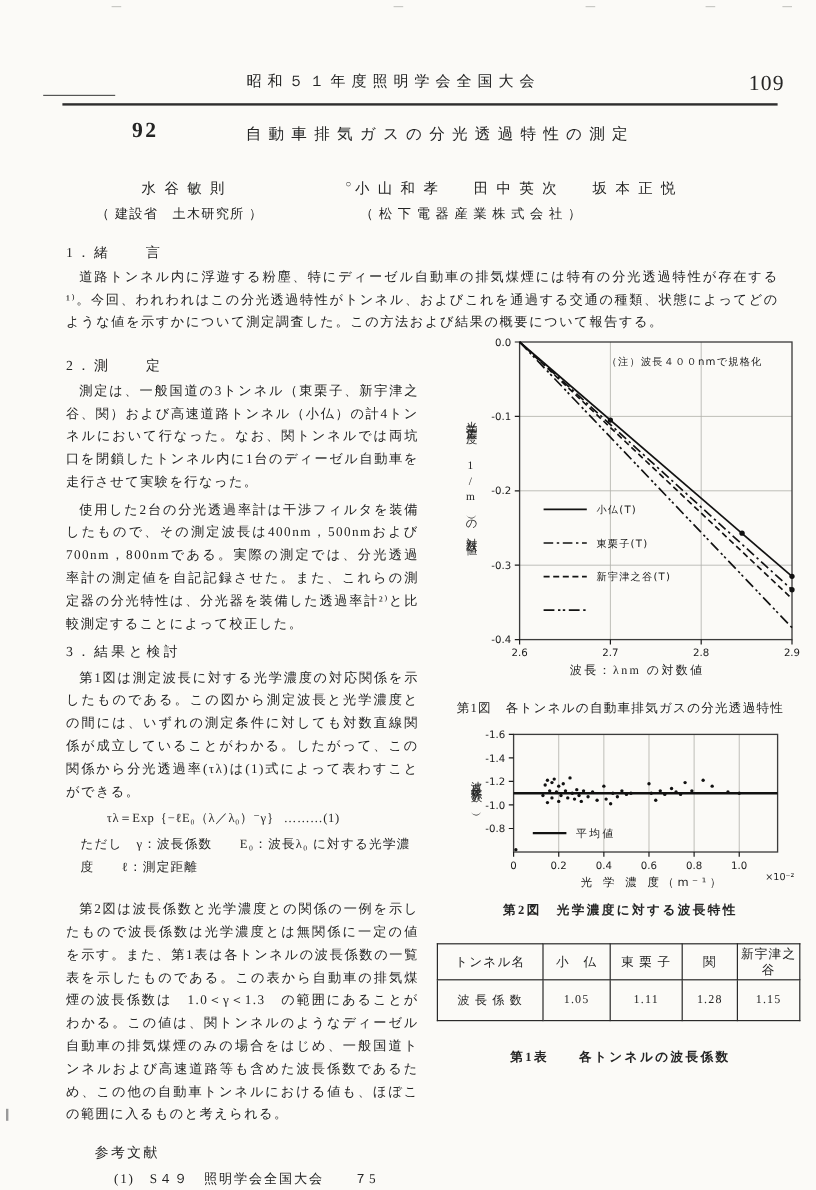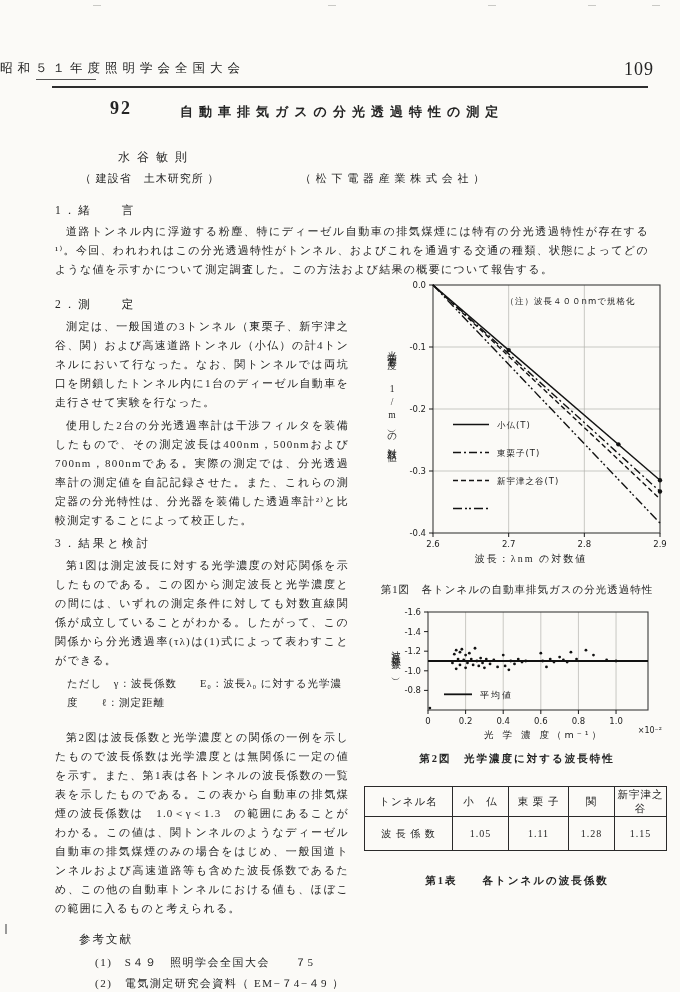--- a/index.html
+++ b/index.html
@@ -1,26 +1,26 @@
 <!DOCTYPE html>
 <html><head>
 <meta charset="utf-8">
 <style>
   *{margin:0;padding:0;box-sizing:border-box}
   html,body{background:#cfcfcf}
   #page{position:relative;width:680px;height:992px;margin:0 auto;background:#fbfaf7;
         overflow:hidden;font-family:"Liberation Serif","DejaVu Serif",serif;color:#242424}
   .abs{position:absolute}
   .regmark{position:absolute;top:5px;width:8px;height:1px;background:#c9c9c5}
-  .conf{left:0;top:60px;width:624px;text-align:left;font-size:12.5px;letter-spacing:5px}
+  .conf{left:16px;top:60px;width:624px;text-align:center;font-size:12.5px;letter-spacing:5px}
   .pageno{right:26px;top:59px;font-size:18px;letter-spacing:1px}
   .rule-main{left:52px;top:86px;width:596px;height:2px;background:#2e2e2e}
   .rule-left{left:36px;top:79px;width:60px;height:1px;background:#555}
   .papernum{left:110px;top:98px;font-size:18px;font-weight:bold;letter-spacing:2px}
-  .papertitle{left:180px;top:103px;width:370px;text-align:left;font-size:13px;font-weight:bold;letter-spacing:6px}
+  .papertitle{left:159px;top:103px;width:370px;text-align:right;font-size:13px;font-weight:normal;letter-spacing:6px}
   .auth1{left:118px;top:149px;font-size:12px;letter-spacing:2px}
   .auth2{left:288px;top:149px;font-size:12px;letter-spacing:2px}
   .pmark{font-size:8px;vertical-align:super;margin-right:1px}
   .affil1{left:80px;top:171px;font-size:11px;letter-spacing:1px}
   .affil2{left:300px;top:171px;font-size:11px;letter-spacing:1px}
   .sech{font-size:11.5px;letter-spacing:3px;margin:6px 0 5px 0}
   .h1{left:55px;top:203px;font-size:11.5px;letter-spacing:3px}
   .h2{left:55px;top:297px;font-size:11.5px;letter-spacing:3px}
   .intro{left:55px;top:222px;width:594px;font-size:11px;line-height:19px;letter-spacing:1.3px;
          text-align:justify;text-indent:1em}
@@ -57,32 +57,34 @@
 
   <div class="abs conf">昭和５１年度照明学会全国大会</div>
   <div class="abs pageno">109</div>
   <div class="abs rule-main"></div>
   <div class="abs rule-left"></div>
 
   <div class="abs papernum">92</div>
   <div class="abs papertitle">自動車排気ガスの分光透過特性の測定</div>
 
   <div class="abs auth1">水 谷 敏 則</div>
+  <div class="abs auth2"><sup class="pmark">○</sup><span>小 山 和 孝　　田 中 英 次　　坂 本 正 悦</span></div>
   <div class="abs affil1">（ 建設省　土木研究所 ）</div>
   <div class="abs affil2">（ 松 下 電 器 産 業 株 式 会 社 ）</div>
 
   <div class="abs h1">1．緒　　言</div>
   <div class="abs intro">道路トンネル内に浮遊する粉塵、特にディーゼル自動車の排気煤煙には特有の分光透過特性が存在する¹⁾。今回、われわれはこの分光透過特性がトンネル、およびこれを通過する交通の種類、状態によってどのような値を示すかについて測定調査した。この方法および結果の概要について報告する。</div>
   <div class="abs h2">2．測　　定</div>
 
   <div class="abs leftcol">
     <p class="para">測定は、一般国道の3トンネル（東栗子、新宇津之谷、関）および高速道路トンネル（小仏）の計4トンネルにおいて行なった。なお、関トンネルでは両坑口を閉鎖したトンネル内に1台のディーゼル自動車を走行させて実験を行なった。</p>
     <p class="para">使用した2台の分光透過率計は干渉フィルタを装備したもので、その測定波長は400nm，500nmおよび700nm，800nmである。実際の測定では、分光透過率計の測定値を自記記録させた。また、これらの測定器の分光特性は、分光器を装備した透過率計²⁾と比較測定することによって校正した。</p>
     <p class="sech">3．結果と検討</p>
     <p class="para">第1図は測定波長に対する光学濃度の対応関係を示したものである。この図から測定波長と光学濃度との間には、いずれの測定条件に対しても対数直線関係が成立していることがわかる。したがって、この関係から分光透過率(τλ)は(1)式によって表わすことができる。</p>
+    <p class="formula">τλ＝Exp｛−ℓE₀（λ／λ₀）⁻γ｝ ………(1)</p>
     <p class="fnote">ただし　γ：波長係数　　E₀：波長λ₀ に対する光学濃度　　ℓ：測定距離</p>
     <p class="para">第2図は波長係数と光学濃度との関係の一例を示したもので波長係数は光学濃度とは無関係に一定の値を示す。また、第1表は各トンネルの波長係数の一覧表を示したものである。この表から自動車の排気煤煙の波長係数は　1.0＜γ＜1.3　の範囲にあることがわかる。この値は、関トンネルのようなディーゼル自動車の排気煤煙のみの場合をはじめ、一般国道トンネルおよび高速道路等も含めた波長係数であるため、この他の自動車トンネルにおける値も、ほぼこの範囲に入るものと考えられる。</p>
     <p class="refh">参考文献</p>
     <p class="refi">(1)　S４９　照明学会全国大会　　７5</p>
     <p class="refi">(2)　電気測定研究会資料（ EM−７4−４9 ）</p>
   </div>
 
   <svg id="fig1" class="abs" width="296" height="290" style="left:372px;top:272px">
       <line x1="136.66666666666677" x2="136.66666666666677" y1="13" y2="261" stroke="#b3b3ad" stroke-width="0.7"></line>
       <line x1="212.33333333333323" x2="212.33333333333323" y1="13" y2="261" stroke="#b3b3ad" stroke-width="0.7"></line>

